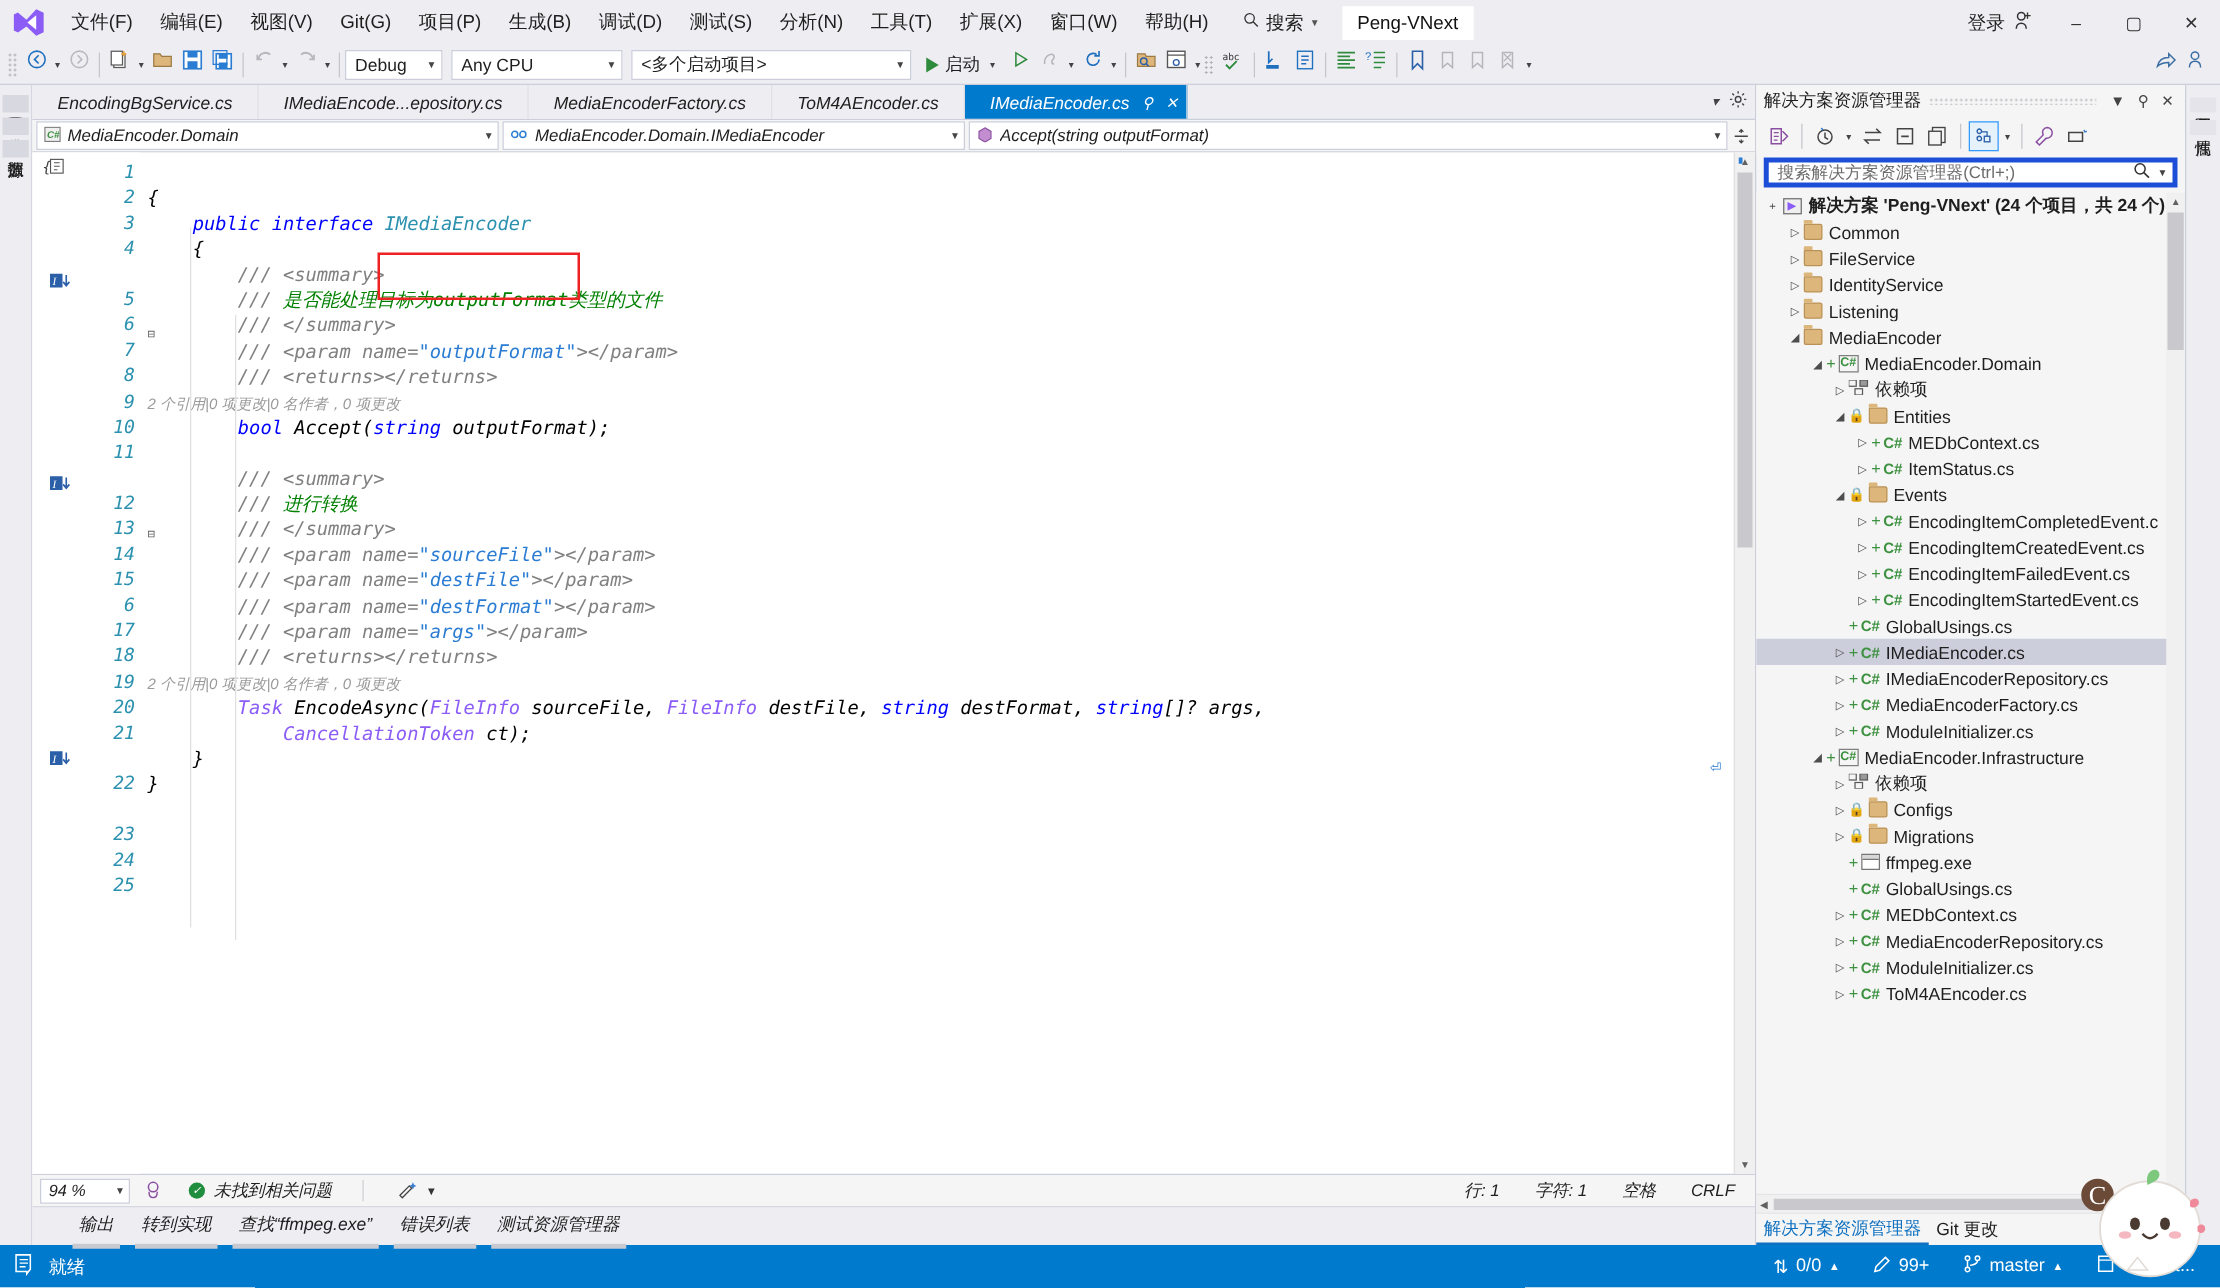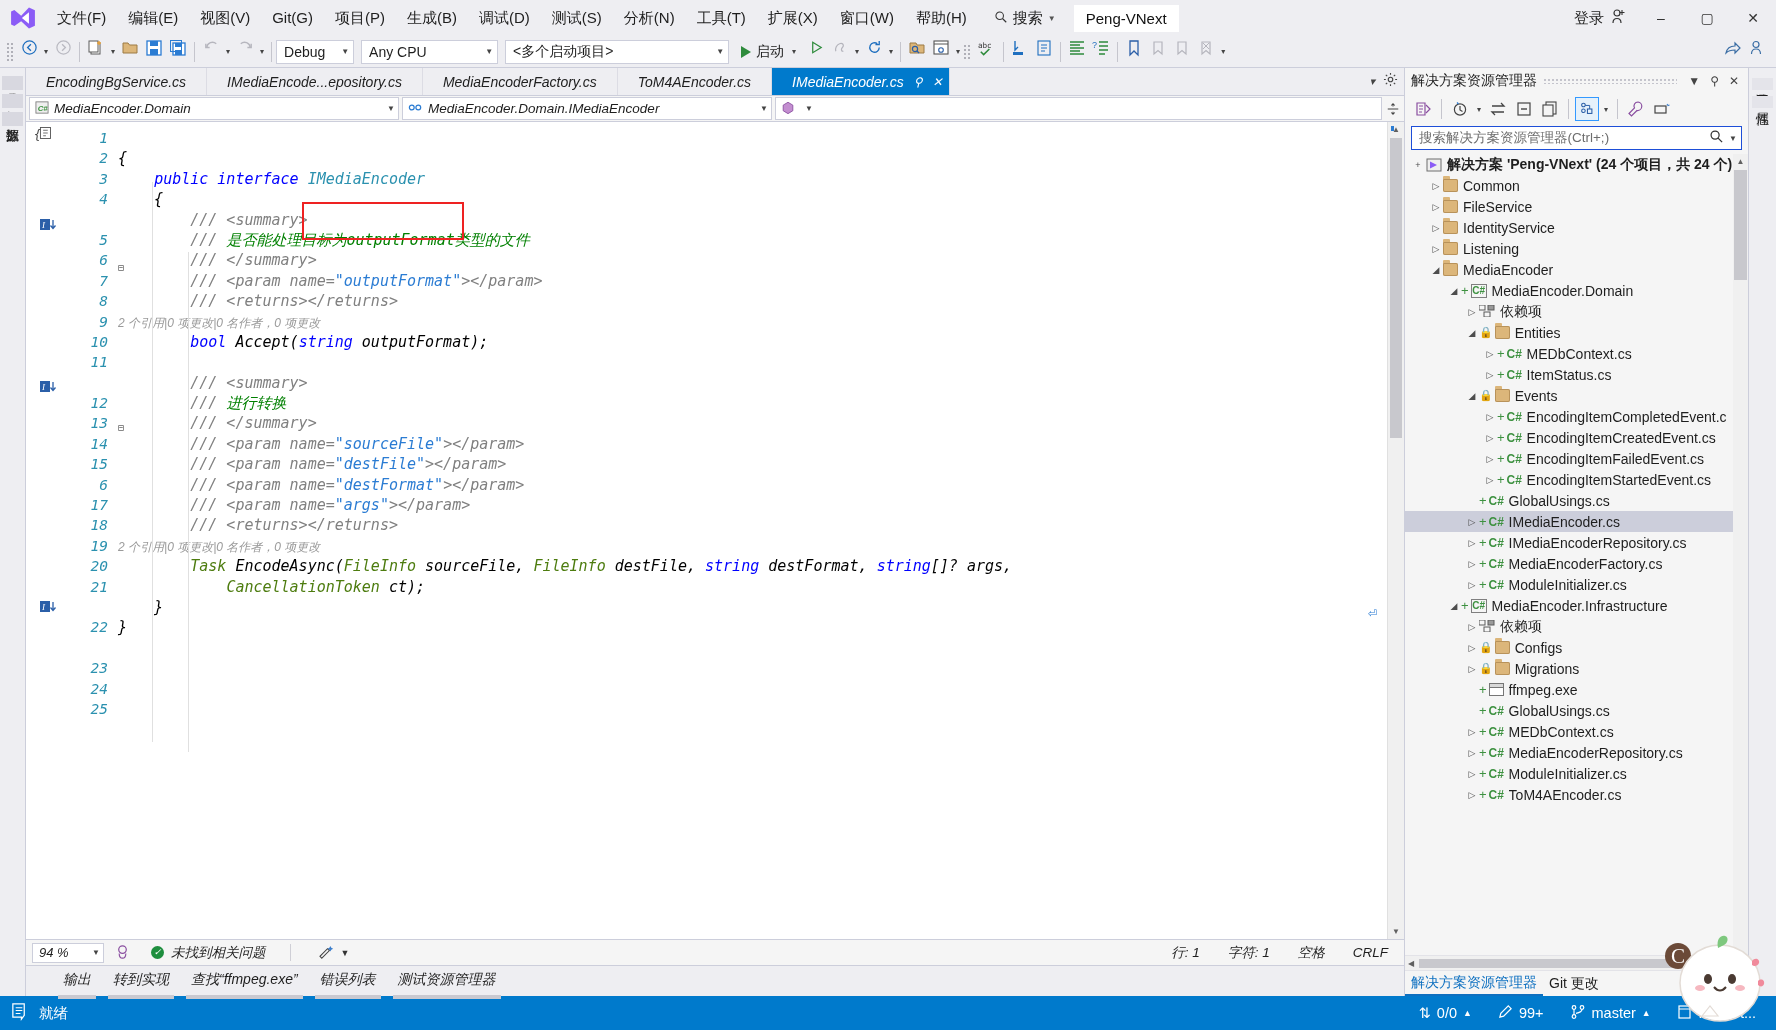--- a/index.html
+++ b/index.html
@@ -261,21 +261,21 @@
     font-size: 15px;
     color: #000;
     overflow: hidden;
     padding-left: 6px;
   }
   .ln { height: 20.4px; line-height: 20.4px; white-space: pre; }
   .lnum { height: 20.4px; line-height: 20.4px; }
   .kw { color: #0000ff; }
   .cmt { color: #808080; }
   .cmtg { color: #008000; }
-  .typ { color: #4d7c0f; }
+  .typ { color: #8b5cf6; }
   .cls { color: #2b91af; }
   .lens {
     font-family: "Liberation Sans", sans-serif;
     font-size: 12px; color: #9a9a9a;
     height: 20.4px; line-height: 22px;
   }
   .highlight-box {
     position: absolute;
     border: 2px solid #ee2222;
     pointer-events: none;
@@ -376,21 +376,21 @@
   }
   .se-tb {
     width: 24px; height: 24px;
     display: flex; align-items: center; justify-content: center;
   }
   .se-tb.sel { border: 1px solid #3399ff; background: #e5f1fb; }
   .se-search {
     margin: 2px 6px 4px 6px;
     height: 24px;
     background: #fff;
-    border: 1px solid #1d4ed8;
+    border: 4px solid #1d4ed8;
     display: flex; align-items: center;
     padding: 0 4px 0 7px;
     font-size: 13.5px; color: #6d6d6d;
   }
   .se-search .mag { margin-left: auto; color: #333; font-size: 13px; }
   .se-tree {
     flex: 1; min-height: 0;
     overflow: hidden;
     position: relative;
     background: #f5f5f5;
@@ -795,20 +795,21 @@
           </span>
           <span class="nv">MediaEncoder.Domain.IMediaEncoder</span>
           <span class="nc">▼</span>
         </div>
         <div class="navcombo" style="flex:1; margin-right:0">
           <span>
             <svg width="14" height="13" viewBox="0 0 16 14">
                 <path d="M8 1 13.5 4.3v6.4L8 14 2.5 10.7V4.3z" fill="#c38ed0" stroke="#8a4fa0" stroke-width="1"></path>
               </svg>
           </span>
+          <span class="nv">Accept(string outputFormat)</span>
           <span class="nc">▼</span>
         </div>
         <div class="navsplit">
           <svg width="14" height="14" viewBox="0 0 16 16">
               <path d="M2 8h12M8 2v3M8 11v3M6 4l2-2 2 2M6 12l2 2 2-2" stroke="#444" stroke-width="1.2" fill="none"></path>
             </svg>
         </div>
       </div>
 
       <div class="codearea">

